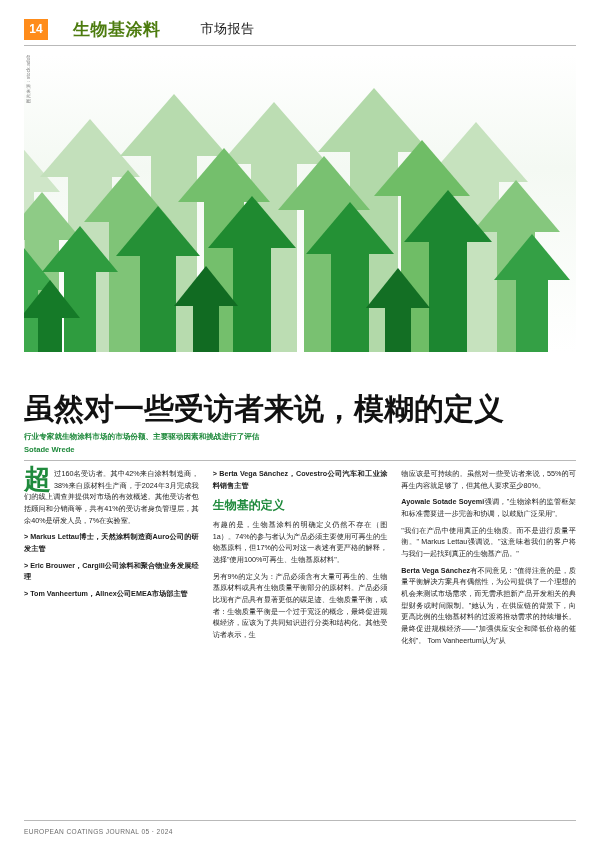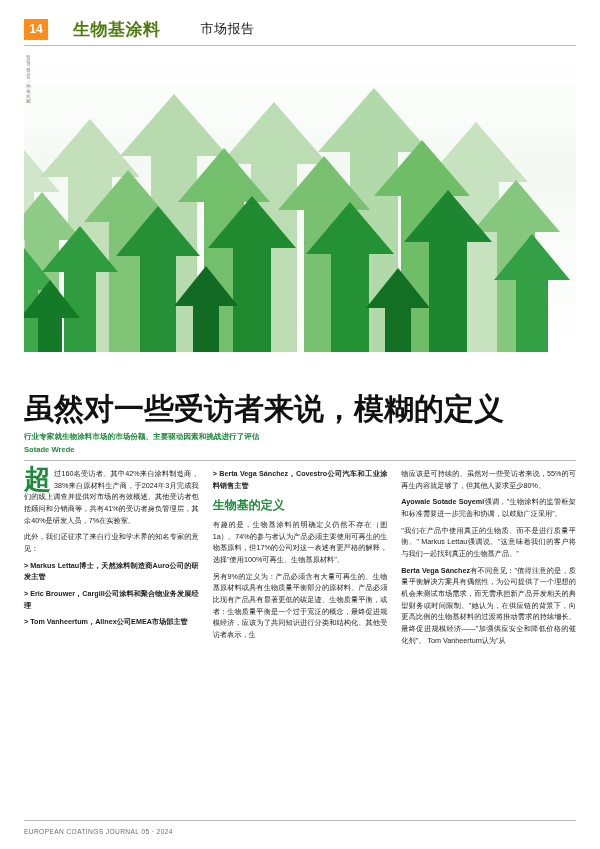--- a/index.html
+++ b/index.html
@@ -306,21 +306,20 @@
 
 <h1 class="headline">虽然对一些受访者来说，模糊的定义</h1>
 <div class="standfirst">行业专家就生物涂料市场的市场份额、主要驱动因素和挑战进行了评估</div>
 <div class="byline">Sotade Wrede</div>
 <div class="headline-rule"></div>
 
 <div class="columns">
 
   <div class="col">
     <p class="dropcap-para"><span class="dropcap">超</span><span>过160名受访者。其中42%来自涂料制造商，38%来自原材料生产商，于2024年3月完成我们的线上调查并提供对市场的有效概述。其他受访者包括顾问和分销商等，共有41%的受访者身负管理层，其余40%是研发人员，7%在实验室。</span></p>
-    <p>此外，我们还征求了来自行业和学术界的知名专家的意见：</p>
     <p class="bullet-item">&gt; Markus Lettau博士，天然涂料制造商Auro公司的研发主管</p>
     <p class="bullet-item">&gt; Eric Brouwer，Cargill公司涂料和聚合物业务发展经理</p>
     <p class="bullet-item">&gt; Tom Vanheertum，Allnex公司EMEA市场部主管</p>
   </div>
 
   <div class="col">
     <p class="bullet-item">&gt; Berta Vega Sánchez，Covestro公司汽车和工业涂料销售主管</p>
     <h2 class="subhead">生物基的定义</h2>
     <p>有趣的是，生物基涂料的明确定义仍然不存在（图1a）。74%的参与者认为产品必须主要使用可再生的生物基原料，但17%的公司对这一表述有更严格的解释，选择"使用100%可再生、生物基原材料"。</p>
     <p>另有9%的定义为：产品必须含有大量可再生的、生物基原材料或具有生物质量平衡部分的原材料。产品必须比现有产品具有显著更低的碳足迹、生物质量平衡，或者：生物质量平衡是一个过于宽泛的概念，最终促进规模经济，应该为了共同知识进行分类和结构化。其他受访者表示，生</p>

